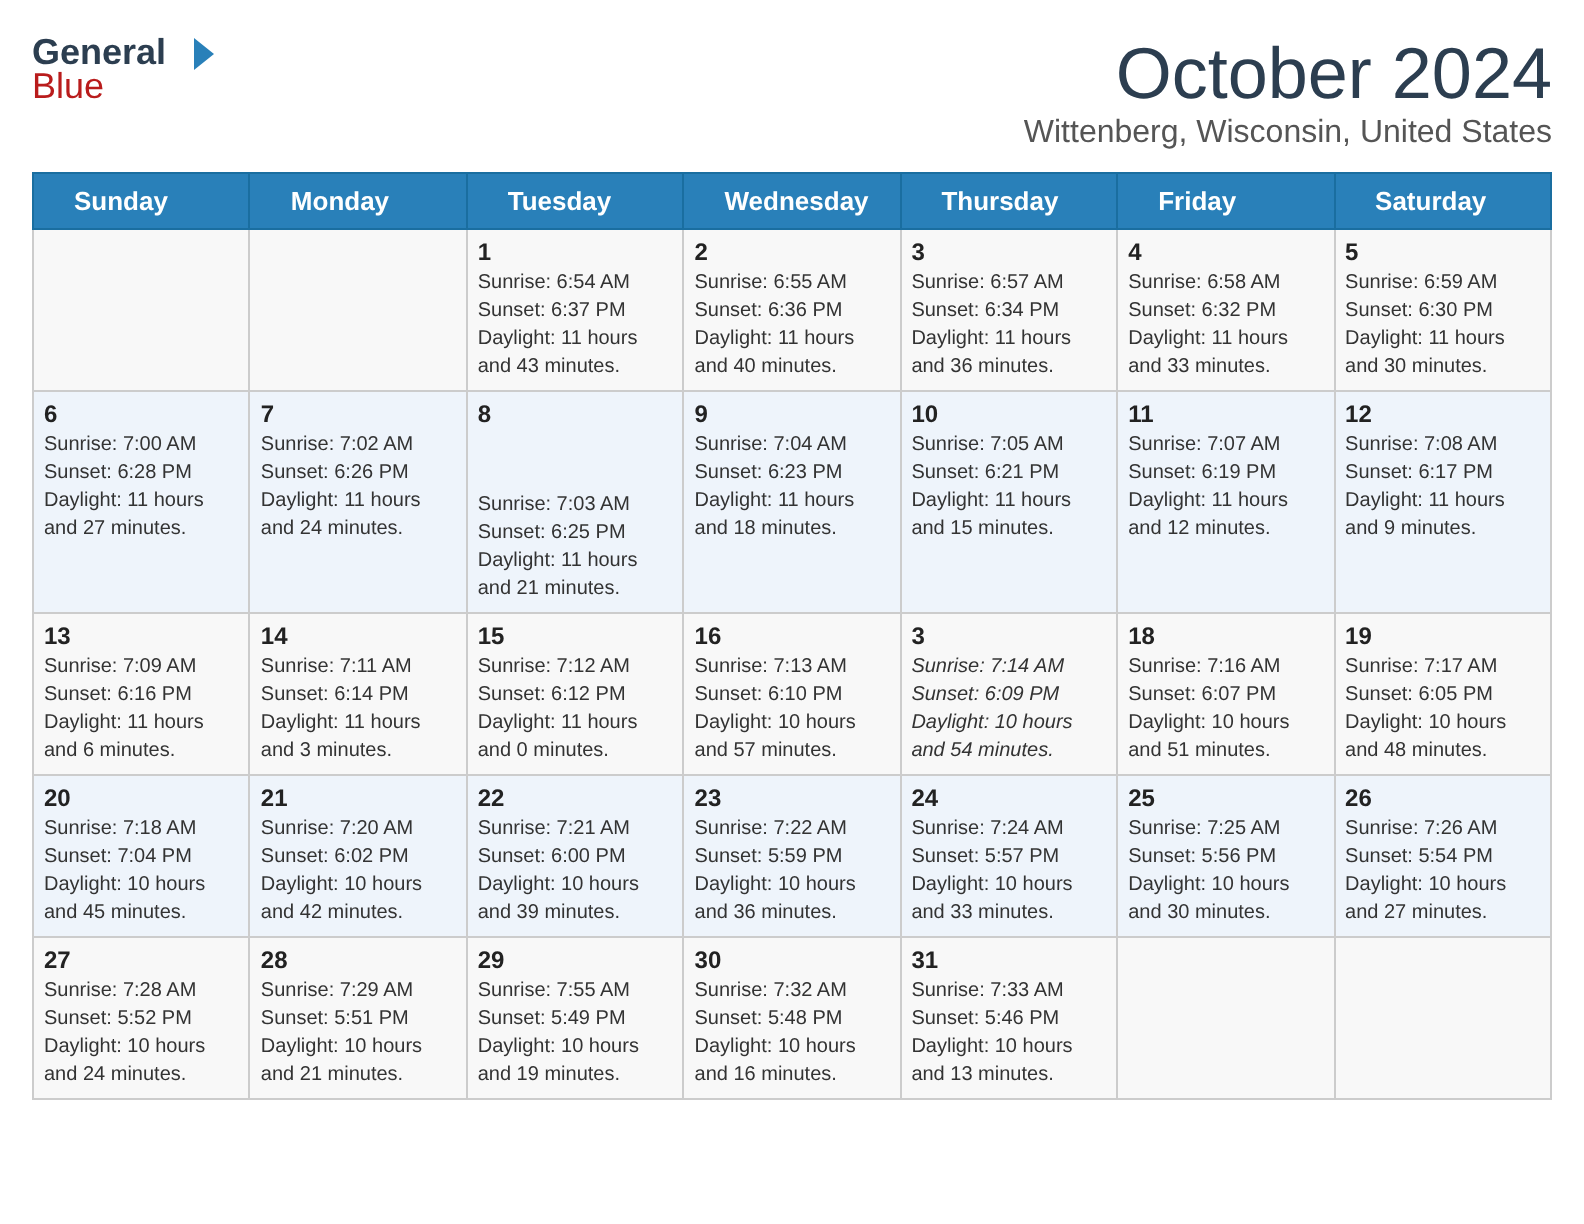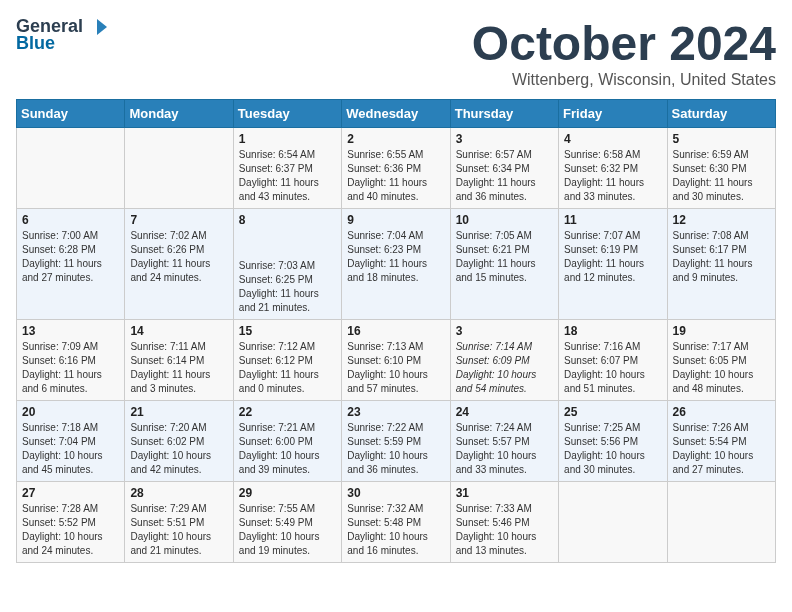--- a/index.html
+++ b/index.html
@@ -24,39 +24,39 @@
     }
     .logo-row {
       display: flex;
       align-items: center;
       gap: 2px;
     }
     .title-area {
       text-align: right;
     }
     .month-title {
-      font-size: 48px;
-      font-weight: bold;
+      font-size: 36px;
+      font-weight: normal;
       color: #2c3e50;
     }
     .location {
       font-size: 16px;
       color: #555;
     }
     table {
       width: 100%;
       border-collapse: collapse;
       table-layout: fixed;
     }
     thead th {
       background-color: #2980b9;
       color: #fff;
       font-size: 13px;
       font-weight: bold;
-      padding: 6px 4px;
+      padding: 6px 20px;
       text-align: left;
       border: 1px solid #1a6ea0;
     }
     tbody td {
       border: 1px solid #ccc;
       vertical-align: top;
       padding: 4px 5px;
       font-size: 10.5px;
       color: #222;
       height: 80px;
@@ -83,21 +83,21 @@
 <body>
 
 <div class="header-area">
   <div class="logo">
     <div class="logo-row">
       <span style="font-size:18px;font-weight:bold;color:#2c3e50;">General</span>
       <svg width="22" height="18" viewBox="0 0 22 18" style="margin-left:1px;">
         <polygon points="11,1 21,9 11,17" fill="#2980b9"></polygon>
       </svg>
     </div>
-    <span style="font-size:18px;font-weight:bold;color:#0369a1;margin-top:-4px;">Blue</span>
+    <span style="font-size:18px;font-weight:normal;color:#b91c1c;margin-top:-4px;">Blue</span>
   </div>
   <div class="title-area">
     <div class="month-title">October 2024</div>
     <div class="location">Wittenberg, Wisconsin, United States</div>
   </div>
 </div>
 
 <table>
   <thead>
     <tr>

